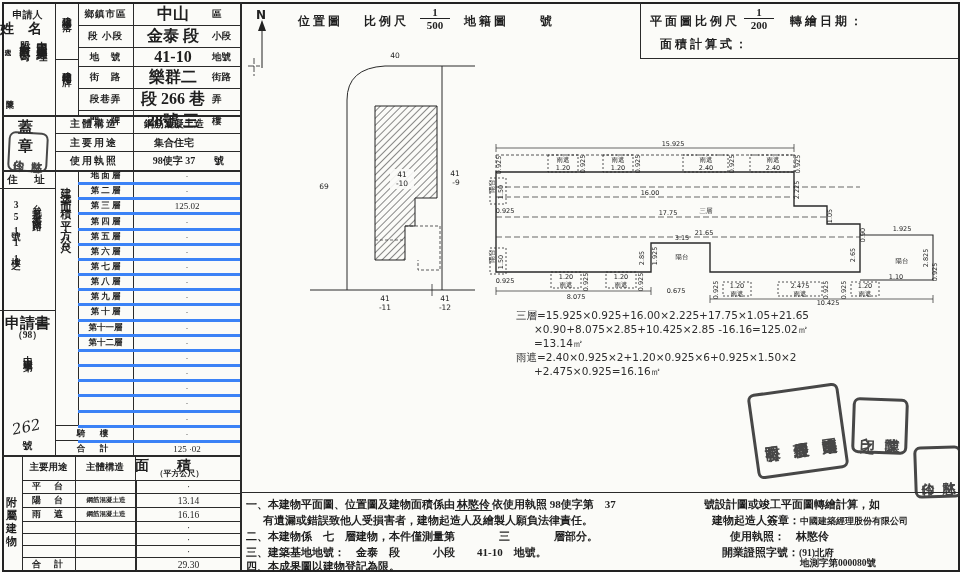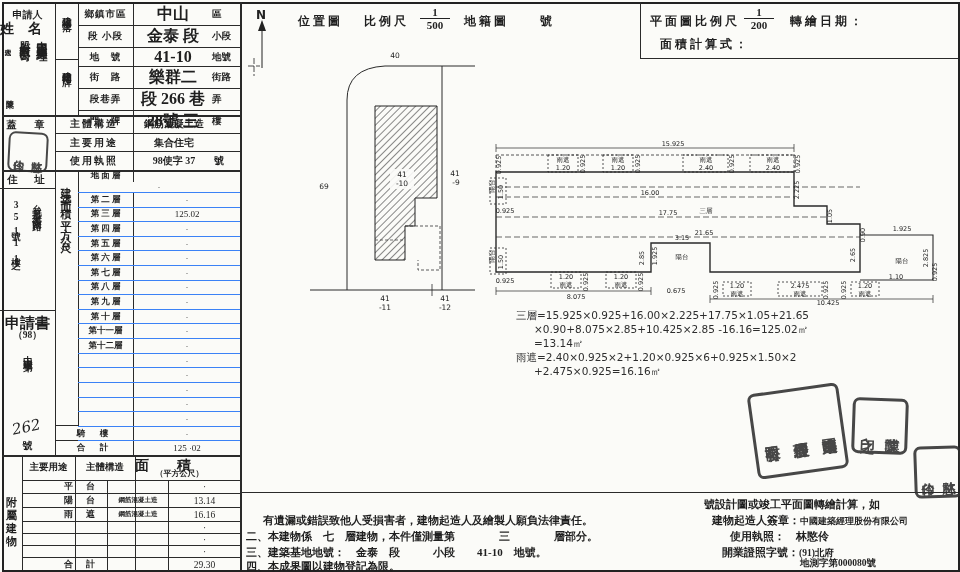--- a/index.html
+++ b/index.html
@@ -22,29 +22,29 @@
   
   #info-rows{left:55px;top:115px;width:185px;height:55px;display:flex;flex-direction:column;}
   .irow{flex:1;display:flex;border-top:1px solid #2a2a2a;}
   .irow:first-child{border-top:0;}
   .ilabel{width:78px;border-right:1px solid #2a2a2a;font-size:10px;font-weight:bold;
           display:flex;align-items:center;justify-content:center;letter-spacing:2px;}
   .ival{flex:1;display:flex;align-items:center;justify-content:center;font-size:10px;font-weight:bold;}
   .isuf{width:26px;display:flex;align-items:center;font-size:10px;font-weight:bold;}
   
   #area-rows{left:78px;top:170px;width:162px;height:285px;display:flex;flex-direction:column;}
-  .arow{flex:1;display:flex;border-top:1px solid #3b82f6;}
-  .arow:first-child{border-top:0;flex-direction:column;}
+  .arow{flex:1;display:flex;border-top:3px solid #3b82f6;}
+  .arow:first-child{border-top:0;}
   .alabel{width:55px;border-right:1px solid #2a2a2a;font-size:8.5px;font-weight:bold;
           display:flex;align-items:center;justify-content:center;}
   .arow.wide .alabel{width:78px;margin-left:-23px;letter-spacing:3px;}
   .avalue{flex:1;display:flex;align-items:center;justify-content:center;font-size:9px;}
   
   #annex-rows{left:22px;top:480px;width:218px;height:91px;display:flex;flex-direction:column;}
-  .nrow{flex:1;display:flex;border-top:1px solid #2a2a2a;padding-left:32px;}
+  .nrow{flex:1;display:flex;border-top:1px solid #2a2a2a;}
   .nrow:first-child{border-top:0;}
   .nu{width:53px;border-right:1px solid #2a2a2a;font-size:9px;font-weight:bold;
       display:flex;align-items:center;justify-content:center;letter-spacing:2px;}
   .ns{width:60px;border-right:1px solid #2a2a2a;font-size:6.5px;font-weight:bold;
       display:flex;align-items:center;justify-content:center;}
   .na{flex:1;display:flex;align-items:center;justify-content:center;font-size:9.5px;}
   
   .mh{position:absolute;font-size:12px;font-weight:bold;letter-spacing:3px;}
   .frac{position:absolute;width:30px;text-align:center;font-size:11px;font-weight:bold;line-height:12px;}
   .frac .fn{display:block;border-bottom:1.5px solid #222;}
@@ -121,21 +121,21 @@
         <div class="sval">段 266 巷</div>
         <div class="ssuf">弄</div>
       </div>
       <div class="srow">
         <div class="slabel">門　牌</div>
         <div class="sval">28號 三</div>
         <div class="ssuf">樓</div>
       </div>
     </div>
 
-  <div class="abs b" style="left:0;top:118px;width:55px;font-size:10px;text-align:center;letter-spacing:4px">蓋　章</div>
+  <div class="abs b" style="left:0;top:118px;width:55px;font-size:15px;text-align:center;letter-spacing:4px">蓋　章</div>
   <div class="stamp" id="stamp-seal" style="left:8px;top:132px;width:36px;height:36px;border-width:2px;font-size:11px;transform:rotate(3deg)">
       <div class="vcol">伶印</div>
       <div class="vcol">林愍</div>
     </div>
   <div id="info-rows" class="abs">
       <div class="irow">
         <div class="ilabel">主體構造</div>
         <div class="ival">鋼筋混凝土造</div>
         <div class="isuf"></div>
       </div>
@@ -436,20 +436,21 @@
     </div>
   <div class="stamp" id="stamp-name1" style="left:852px;top:398px;width:50px;height:50px;font-size:15px;transform:rotate(2deg)">
       <div class="vcol">之印</div>
       <div class="vcol">陳業</div>
     </div>
   <div class="stamp" id="stamp-name2" style="left:914px;top:446px;width:42px;height:46px;font-size:13px;transform:rotate(-2deg)">
       <div class="vcol">伶印</div>
       <div class="vcol">林愍</div>
     </div>
 
+  <div class="note" style="left:246px;top:497px"><span>一、本建物平面圖、位置圖及建物面積係由</span><span class="uname">林愍伶</span><span>依使用執照 98使字第　37</span></div>
   <div class="note" style="left:246px;top:529px">二、本建物係　七　層建物，本件僅測量第　　　　三　　　　層部分。</div>
   <div class="note" style="left:263px;top:513px">有遺漏或錯誤致他人受損害者，建物起造人及繪製人願負法律責任。</div>
   <div class="note" style="left:246px;top:545px">三、建築基地地號：　金泰　段　　　小段　　41-10　地號。</div>
   <div class="note" style="left:246px;top:559px">四、本成果圖以建物登記為限。</div>
 
   <div class="note" style="left:704px;top:497px">號設計圖或竣工平面圖轉繪計算，如</div>
   <div class="note" style="left:712px;top:513px"><span>建物起造人簽章：</span><span style="font-size:9px">中國建築經理股份有限公司</span></div>
   <div class="note" style="left:730px;top:529px"><span>使用執照：　</span><span>林愍伶</span></div>
   <div class="note" style="left:722px;top:545px"><span>開業證照字號：</span><span style="font-size:9.5px">(91)北府</span></div>
   <div class="note" style="left:800px;top:557px;font-size:9.5px">地測字第000080號</div>

